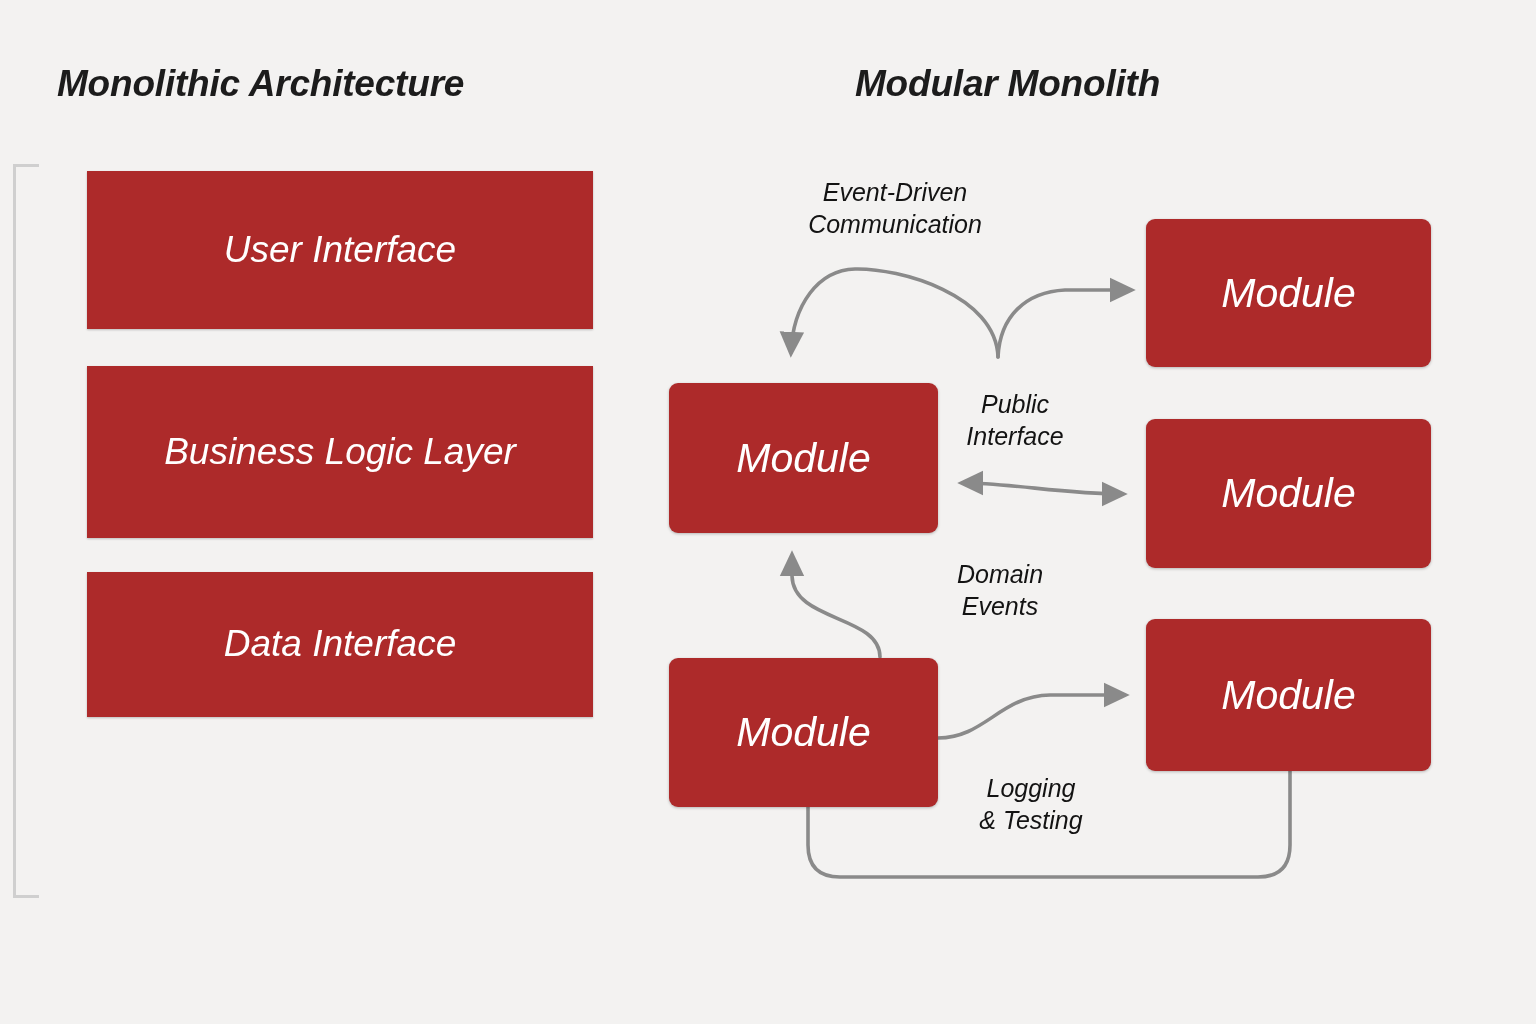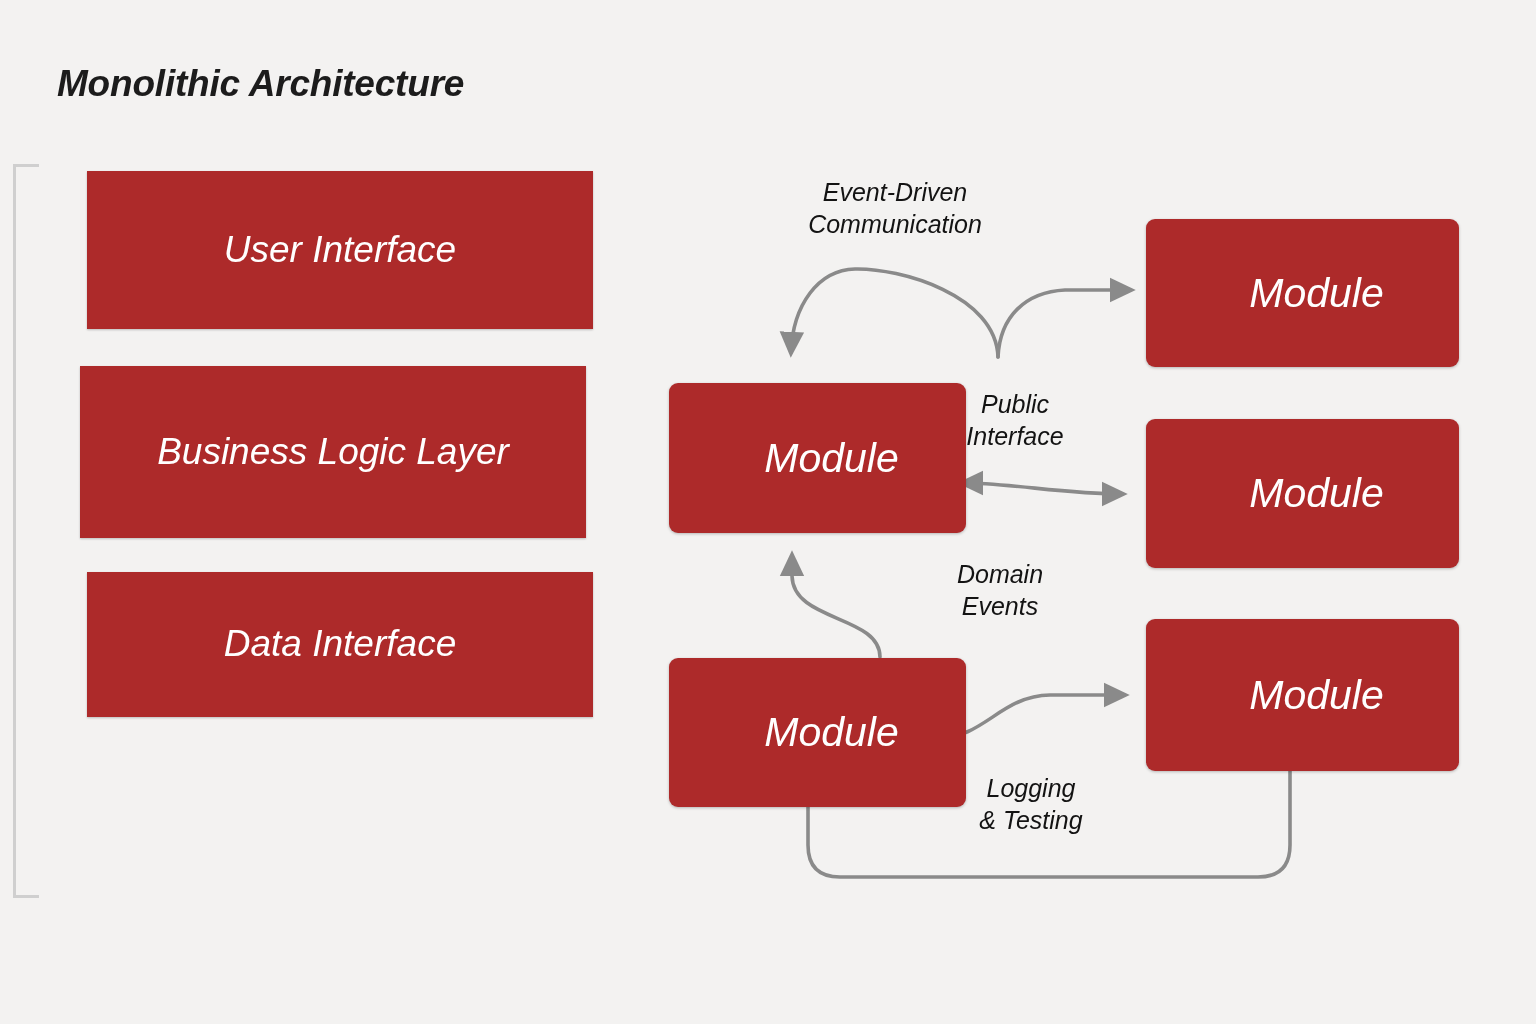--- a/index.html
+++ b/index.html
@@ -39,21 +39,21 @@
     display: flex;
     align-items: center;
     justify-content: center;
     text-align: center;
     font-size: 37px;
     line-height: 1.16;
     box-shadow: 0 1px 2px rgba(0,0,0,0.22);
     margin-left: 30px;
   }
   #layer-0 { left: 57px; top: 171px; width: 506px; height: 158px; }
-  #layer-1 { left: 50px; top: 366px; width: 506px; height: 172px; }
+  #layer-1 { left: 57px; top: 366px; width: 506px; height: 172px; }
   #layer-2 { left: 57px; top: 572px; width: 506px; height: 145px; }
 
   
   #bracket {
     position: absolute;
     left: 13px;
     top: 164px;
     width: 26px;
     height: 734px;
     border: 3px solid #cfcfcf;
@@ -66,21 +66,20 @@
     position: absolute;
     background: #ad2a2a;
     color: #ffffff;
     border-radius: 9px;
     display: flex;
     align-items: center;
     justify-content: center;
     font-size: 41px;
     box-shadow: 0 1px 3px rgba(0,0,0,0.25);
     z-index: 2;
-    padding-left: 28px;
   }
   #module-0 { left: 669px;  top: 383px; width: 269px; height: 150px; }
   #module-1 { left: 669px;  top: 658px; width: 269px; height: 149px; }
   #module-2 { left: 1146px; top: 219px; width: 285px; height: 148px; }
   #module-3 { left: 1146px; top: 419px; width: 285px; height: 149px; }
   #module-4 { left: 1146px; top: 619px; width: 285px; height: 152px; }
 
   
   .conn-label {
     position: absolute;
@@ -117,20 +116,21 @@
   <div class="layer-box" id="layer-0">
     <span>User Interface</span>
   </div>
   <div class="layer-box" id="layer-1">
     <span>Business Logic Layer</span>
   </div>
   <div class="layer-box" id="layer-2">
     <span>Data Interface</span>
   </div>
 
+  <div class="panel-title" id="title-right">Modular Monolith</div>
 
   <svg id="wires" viewBox="0 0 1536 1024">
     <defs>
       <marker id="ah" markerWidth="8" markerHeight="8" refX="5.6" refY="4" orient="auto" markerUnits="strokeWidth">
         <path d="M0,0.6 L7.2,4 L0,7.4 Z" fill="#8a8a8a"></path>
       </marker>
       <marker id="ah-start" markerWidth="8" markerHeight="8" refX="5.6" refY="4" orient="auto-start-reverse" markerUnits="strokeWidth">
         <path d="M0,0.6 L7.2,4 L0,7.4 Z" fill="#8a8a8a"></path>
       </marker>
     </defs>

